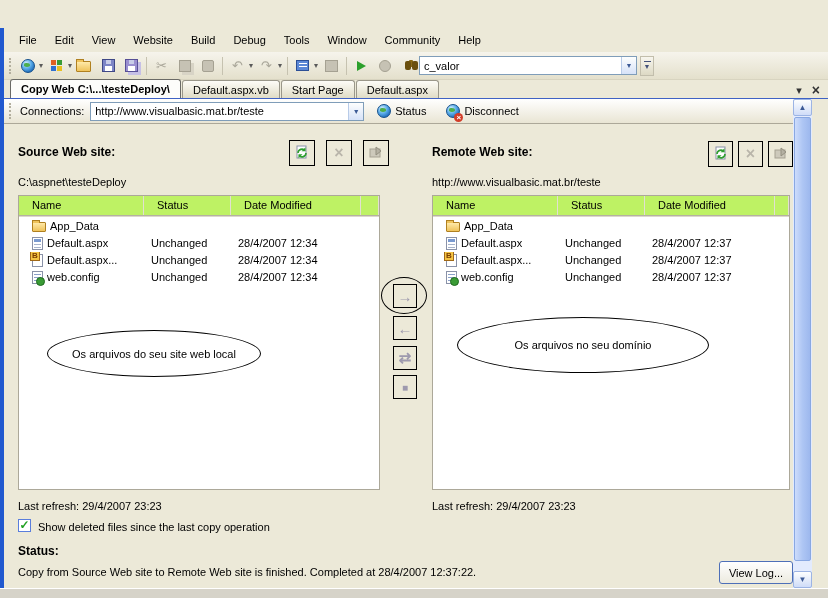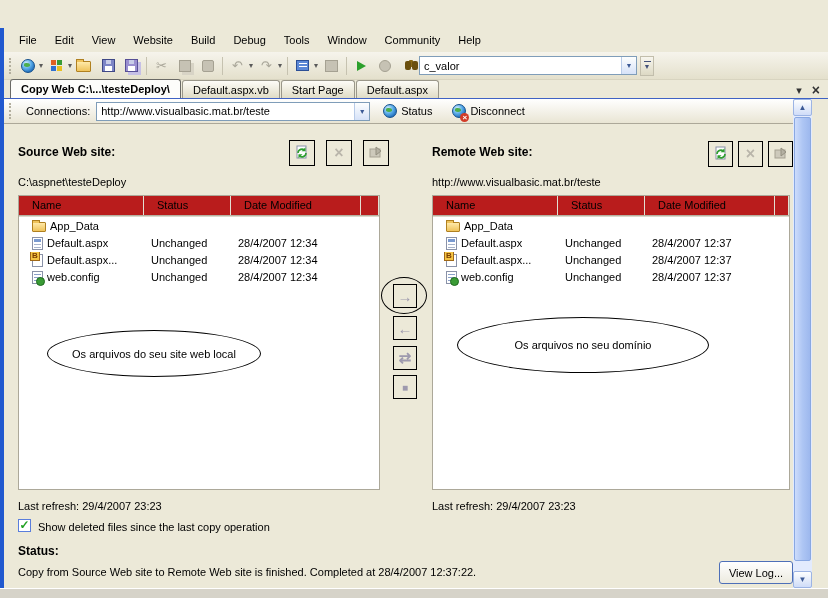--- a/index.html
+++ b/index.html
@@ -47,36 +47,36 @@
   .chevbtn .bar{width:7px;height:1px;background:#44527a;margin-bottom:1px;}
 
   
   .tabstrip{position:absolute;left:4px;top:80px;width:824px;height:19px;background:#ece9d8;display:flex;align-items:flex-end;padding-left:6px;border-bottom:1px solid #3f62c4;}
   .tab{height:18px;display:flex;align-items:center;padding:0 10px;border:1px solid #9a978a;border-bottom:none;border-radius:3px 3px 0 0;background:linear-gradient(#fdfcf7,#e0dcc6);margin-right:1px;white-space:nowrap;}
   .tab.active{background:#fdfdfa;font-weight:bold;border-color:#6a6a66;height:19px;position:relative;z-index:2;}
   .tabstrip .right-icons{margin-left:auto;display:flex;align-items:center;gap:10px;padding-right:8px;font-size:11px;color:#333;}
 
   
   .connbar{position:absolute;left:4px;top:99px;width:789px;height:25px;background:linear-gradient(#ffffff,#e9e5d4);border-bottom:1px solid #aca899;display:flex;align-items:center;padding-left:4px;}
-  .connbar .lbl{margin:0 6px 0 10px;}
+  .connbar .lbl{margin:0 6px 0 4px;}
   .connbar .combo{width:274px;}
   .connbtn{display:flex;align-items:center;gap:4px;padding:2px 6px;margin-left:6px;border:1px solid transparent;}
   .ico-globe{width:14px;height:14px;border-radius:50%;background:radial-gradient(circle at 35% 30%,#d8f0ff,#57aae8 45%,#1f6ab8 80%);border:1px solid #14508c;position:relative;display:inline-block;}
   .ico-globe::before{content:"";position:absolute;left:2px;top:3px;width:6px;height:4px;background:#4cae4c;border-radius:40% 60% 50% 50%;}
   .ico-globe.dis::after{content:"×";position:absolute;right:-4px;bottom:-5px;color:#fff;background:#d23c28;border-radius:50%;width:9px;height:9px;font-size:8px;line-height:9px;text-align:center;font-weight:bold;}
 
   
   .panel-title{position:absolute;font-weight:bold;font-size:12px;}
   .path-text{position:absolute;font-size:11px;}
   .sqbtn{position:absolute;width:26px;height:26px;border:1px solid #000;background:#ece9d8;display:flex;align-items:center;justify-content:center;}
   .xglyph{font-size:16px;font-weight:bold;color:#b9b5aa;line-height:16px;}
 
   
   .filelist{position:absolute;background:#fff;border:1px solid #aca899;}
-  .fl-header{display:grid;grid-template-columns:125px 87px 130px 1fr;height:20px;line-height:19px;background:#b91c1c;border-bottom:1px solid #b5b1a2;box-shadow:0 1px 0 #dcd8ca;}
+  .fl-header{display:grid;grid-template-columns:125px 87px 130px 1fr;height:20px;line-height:19px;background:#bef264;border-bottom:1px solid #b5b1a2;box-shadow:0 1px 0 #dcd8ca;}
   .fl-header .hcell{padding-left:13px;border-right:1px solid #e2dfd2;overflow:hidden;}
   .fl-rows{padding-top:2px;}
   .fl-row{display:grid;grid-template-columns:125px 87px 130px 1fr;height:17px;line-height:17px;}
   .fl-row .cell{padding-left:7px;white-space:nowrap;overflow:hidden;}
   .fl-row .name{padding-left:13px;display:flex;align-items:center;}
   .ficon{display:inline-block;position:relative;margin-right:4px;flex:none;}
   .ficon.folder{width:14px;height:10px;background:linear-gradient(#ffe9a8,#efc35b);border:1px solid #b08020;border-radius:1px;margin-top:1px;}
   .ficon.folder::before{content:"";position:absolute;top:-3px;left:-1px;width:6px;height:2px;background:#efc35b;border:1px solid #b08020;border-bottom:none;}
   .ficon.doc{width:11px;height:13px;background:#fff;border:1px solid #8a92a8;}
   .ficon.aspx::before{content:"";position:absolute;left:1px;top:1px;width:7px;height:3px;background:#7a9ad0;}

